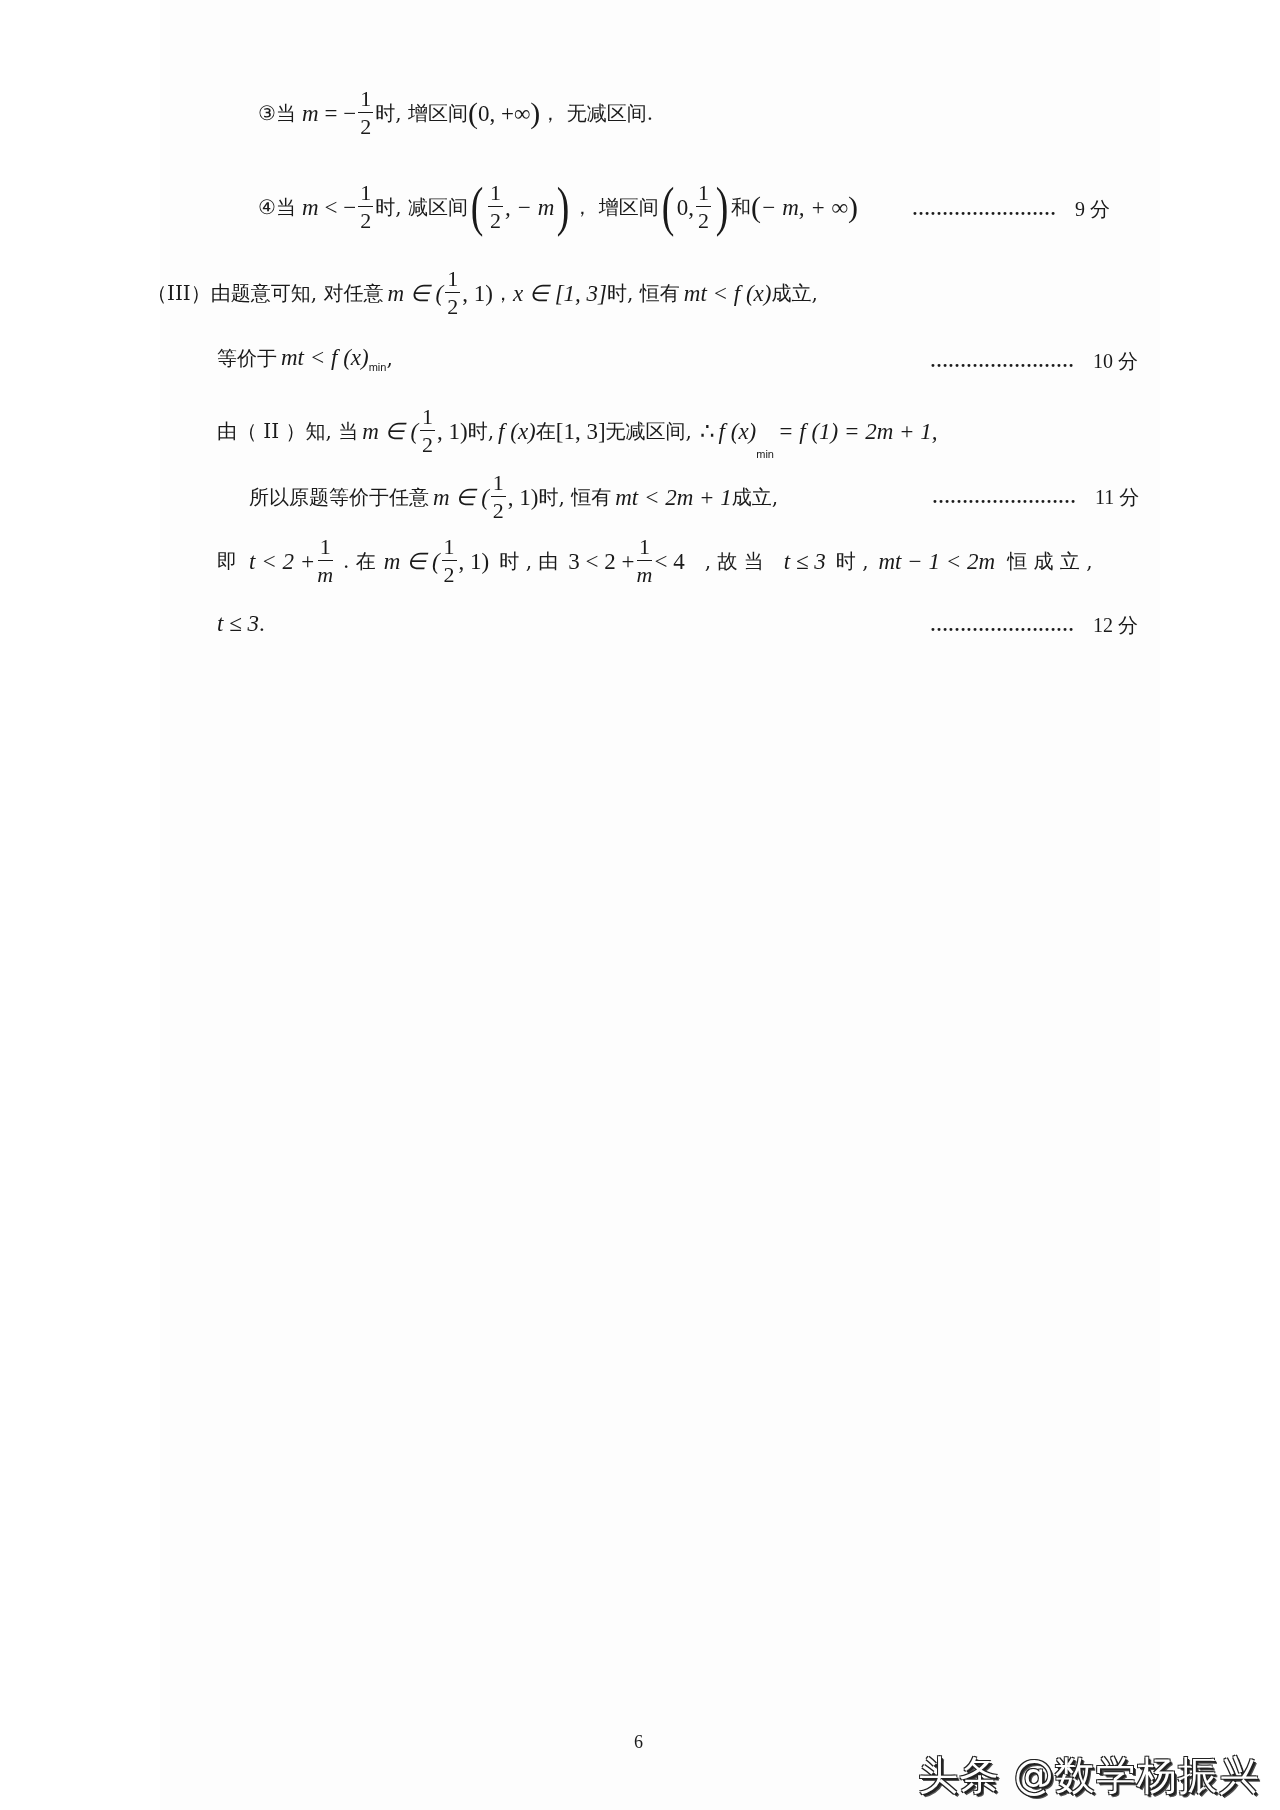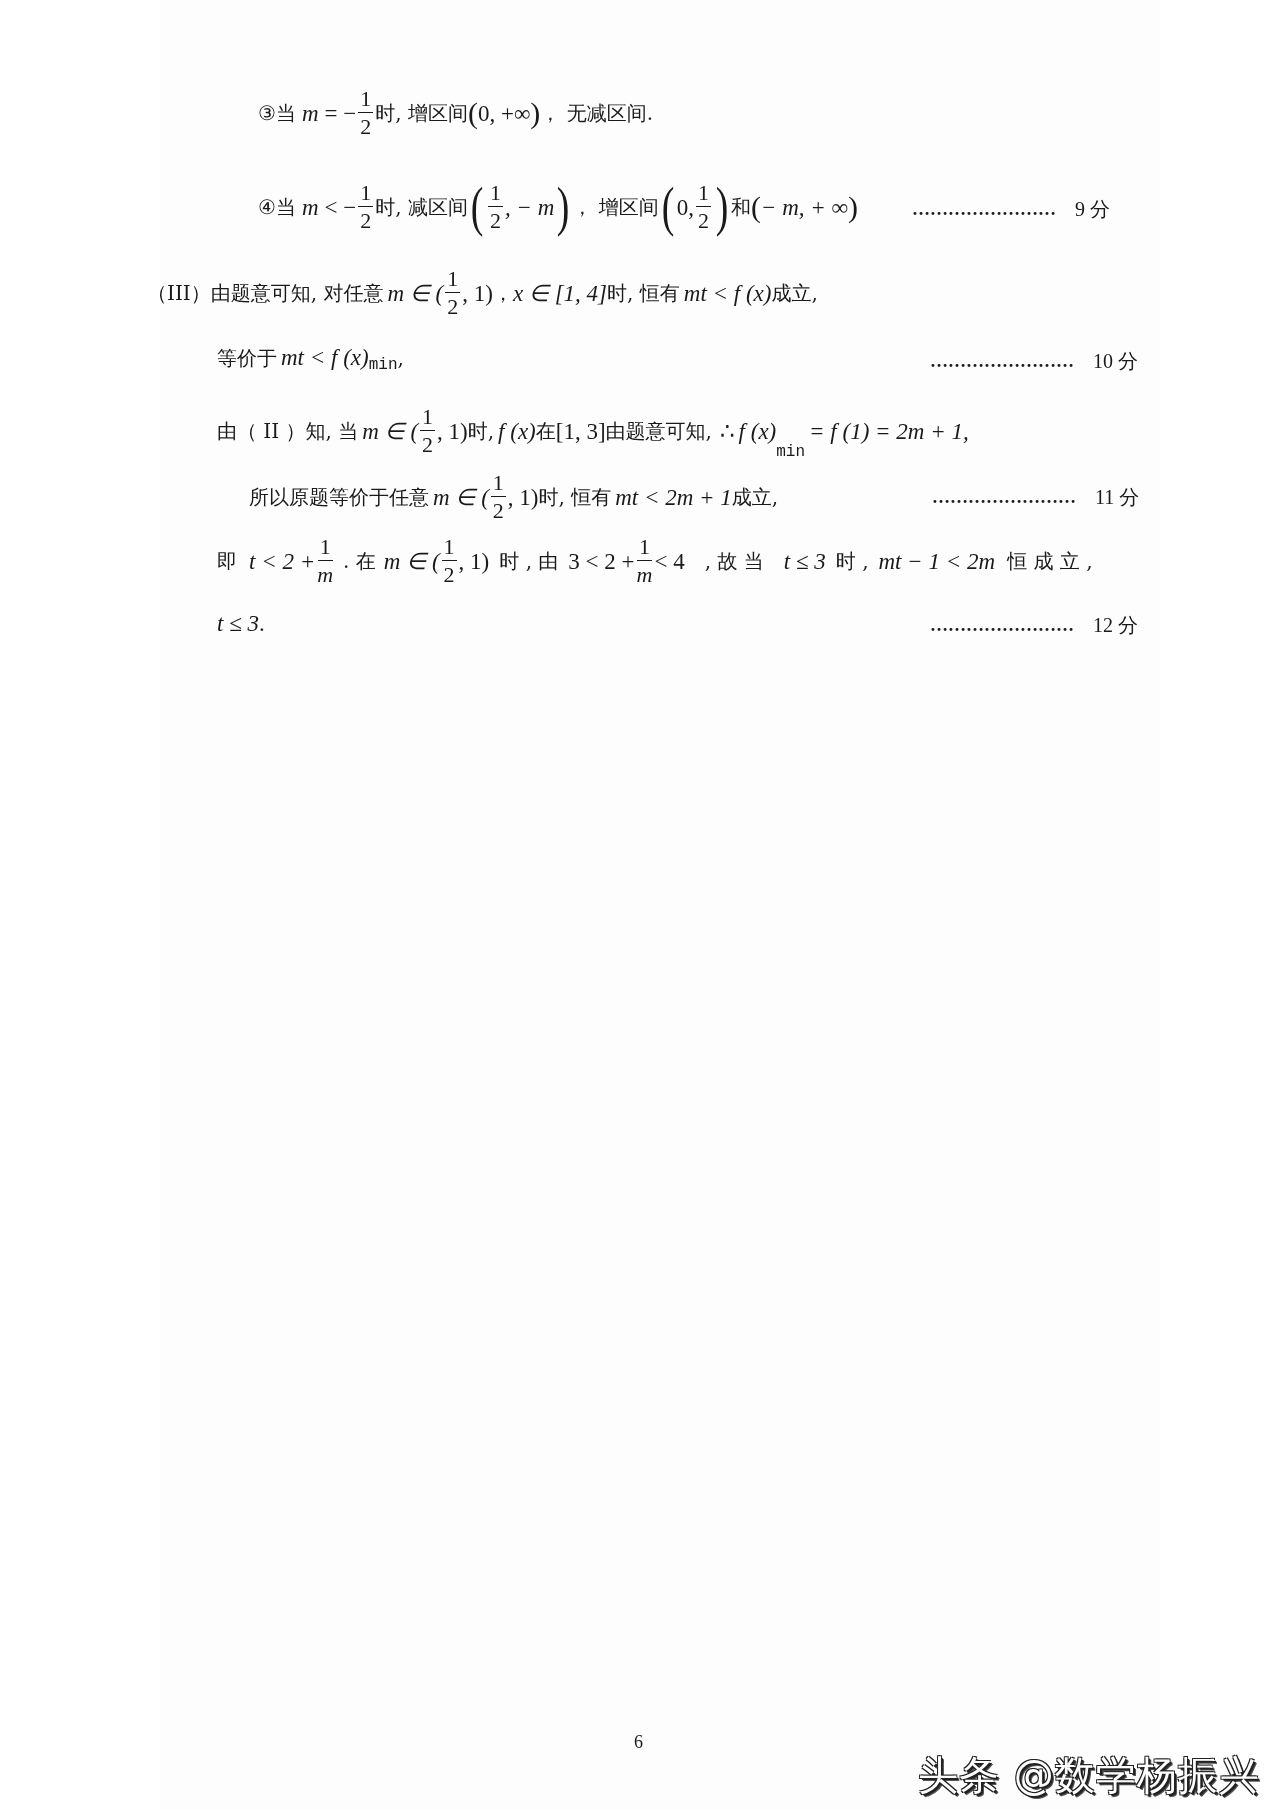--- a/index.html
+++ b/index.html
@@ -23,21 +23,21 @@
   .frac {
     display: inline-flex; flex-direction: column; align-items: center;
     font-family: "Liberation Serif", serif; font-size: 22px; margin: 0 2px;
     vertical-align: middle;
   }
   .frac .num { border-bottom: 1.3px solid #1a1a1a; padding: 0 2px 2px; line-height: 1; }
   .frac .den { padding-top: 3px; line-height: 1; }
   .frac .den.it { font-style: italic; }
   .big-paren { font-family: "Liberation Serif", serif; font-size: 54px; font-weight: 300; line-height: 1; transform: scaleX(0.7); display: inline-block; }
   .mid-paren { font-family: "Liberation Serif", serif; font-size: 30px; line-height: 1; }
-  .sub { font-size: 16px; font-family: Liberation Mono, monospace; align-self: flex-end; margin-bottom: -4px; text-align: right; }
+  .sub { font-size: 11px; font-family: Liberation Sans, sans-serif; align-self: flex-end; margin-bottom: -4px; text-align: right; }
   .score {
     position: absolute; font-size: 20px; white-space: nowrap; display: flex; align-items: center;
   }
   .dots { font-family: "Liberation Serif", serif; letter-spacing: 0px; font-size: 18px; font-weight: bold; }
   .score .pts { font-family: "Liberation Serif", serif; font-size: 20px; margin-left: 19px; }
   .page-number {
     position: absolute; left: 634px; top: 1732px; font-family: "Liberation Serif", serif; font-size: 18px;
   }
   .watermark {
     position: absolute; left: 918px; top: 1748px; font-family: "DejaVu Sans", sans-serif;
@@ -108,21 +108,21 @@
 <div class="line" style="left:147px; top:268px;">
   <span class="cjk">（III）</span>
   <span class="cjk">由题意可知, 对任意</span>
   <span class="m" style="margin-left:4px">m ∈ (</span>
   <span class="frac">
     <span class="num">1</span>
     <span class="den">2</span>
   </span>
   <span class="n">, 1)</span>
   <span class="cjk">，</span>
-  <span class="m">x ∈ [1, 4]</span>
+  <span class="m">x ∈ [1, 3]</span>
   <span class="cjk">时, 恒有</span>
   <span class="m" style="margin-left:4px">mt &lt; f (x)</span>
   <span class="cjk">成立,</span>
 </div>
 
 <div class="line" style="left:217px; top:346px;">
   <span class="cjk">等价于</span>
   <span class="m" style="margin-left:4px">mt &lt; f (x)</span>
   <span class="sub">min</span>
   <span class="cjk">,</span>
@@ -137,21 +137,21 @@
   <span class="m" style="margin-left:4px">m ∈ (</span>
   <span class="frac">
     <span class="num">1</span>
     <span class="den">2</span>
   </span>
   <span class="n">, 1)</span>
   <span class="cjk">时,</span>
   <span class="m" style="margin-left:4px">f (x)</span>
   <span class="cjk">在</span>
   <span class="n">[1, 3]</span>
-  <span class="cjk">由题意可知,</span>
+  <span class="cjk">无减区间,</span>
   <span class="n" style="margin-left:8px">∴</span>
   <span class="m" style="margin-left:4px">f (x)</span>
   <span class="sub">min</span>
   <span class="m" style="margin-left:4px">= f (1) = 2m + 1,</span>
 </div>
 
 <div class="line" style="left:217px; top:472px;margin-left:32px;">
   <span class="cjk">所以原题等价于任意</span>
   <span class="m" style="margin-left:4px">m ∈ (</span>
   <span class="frac">

